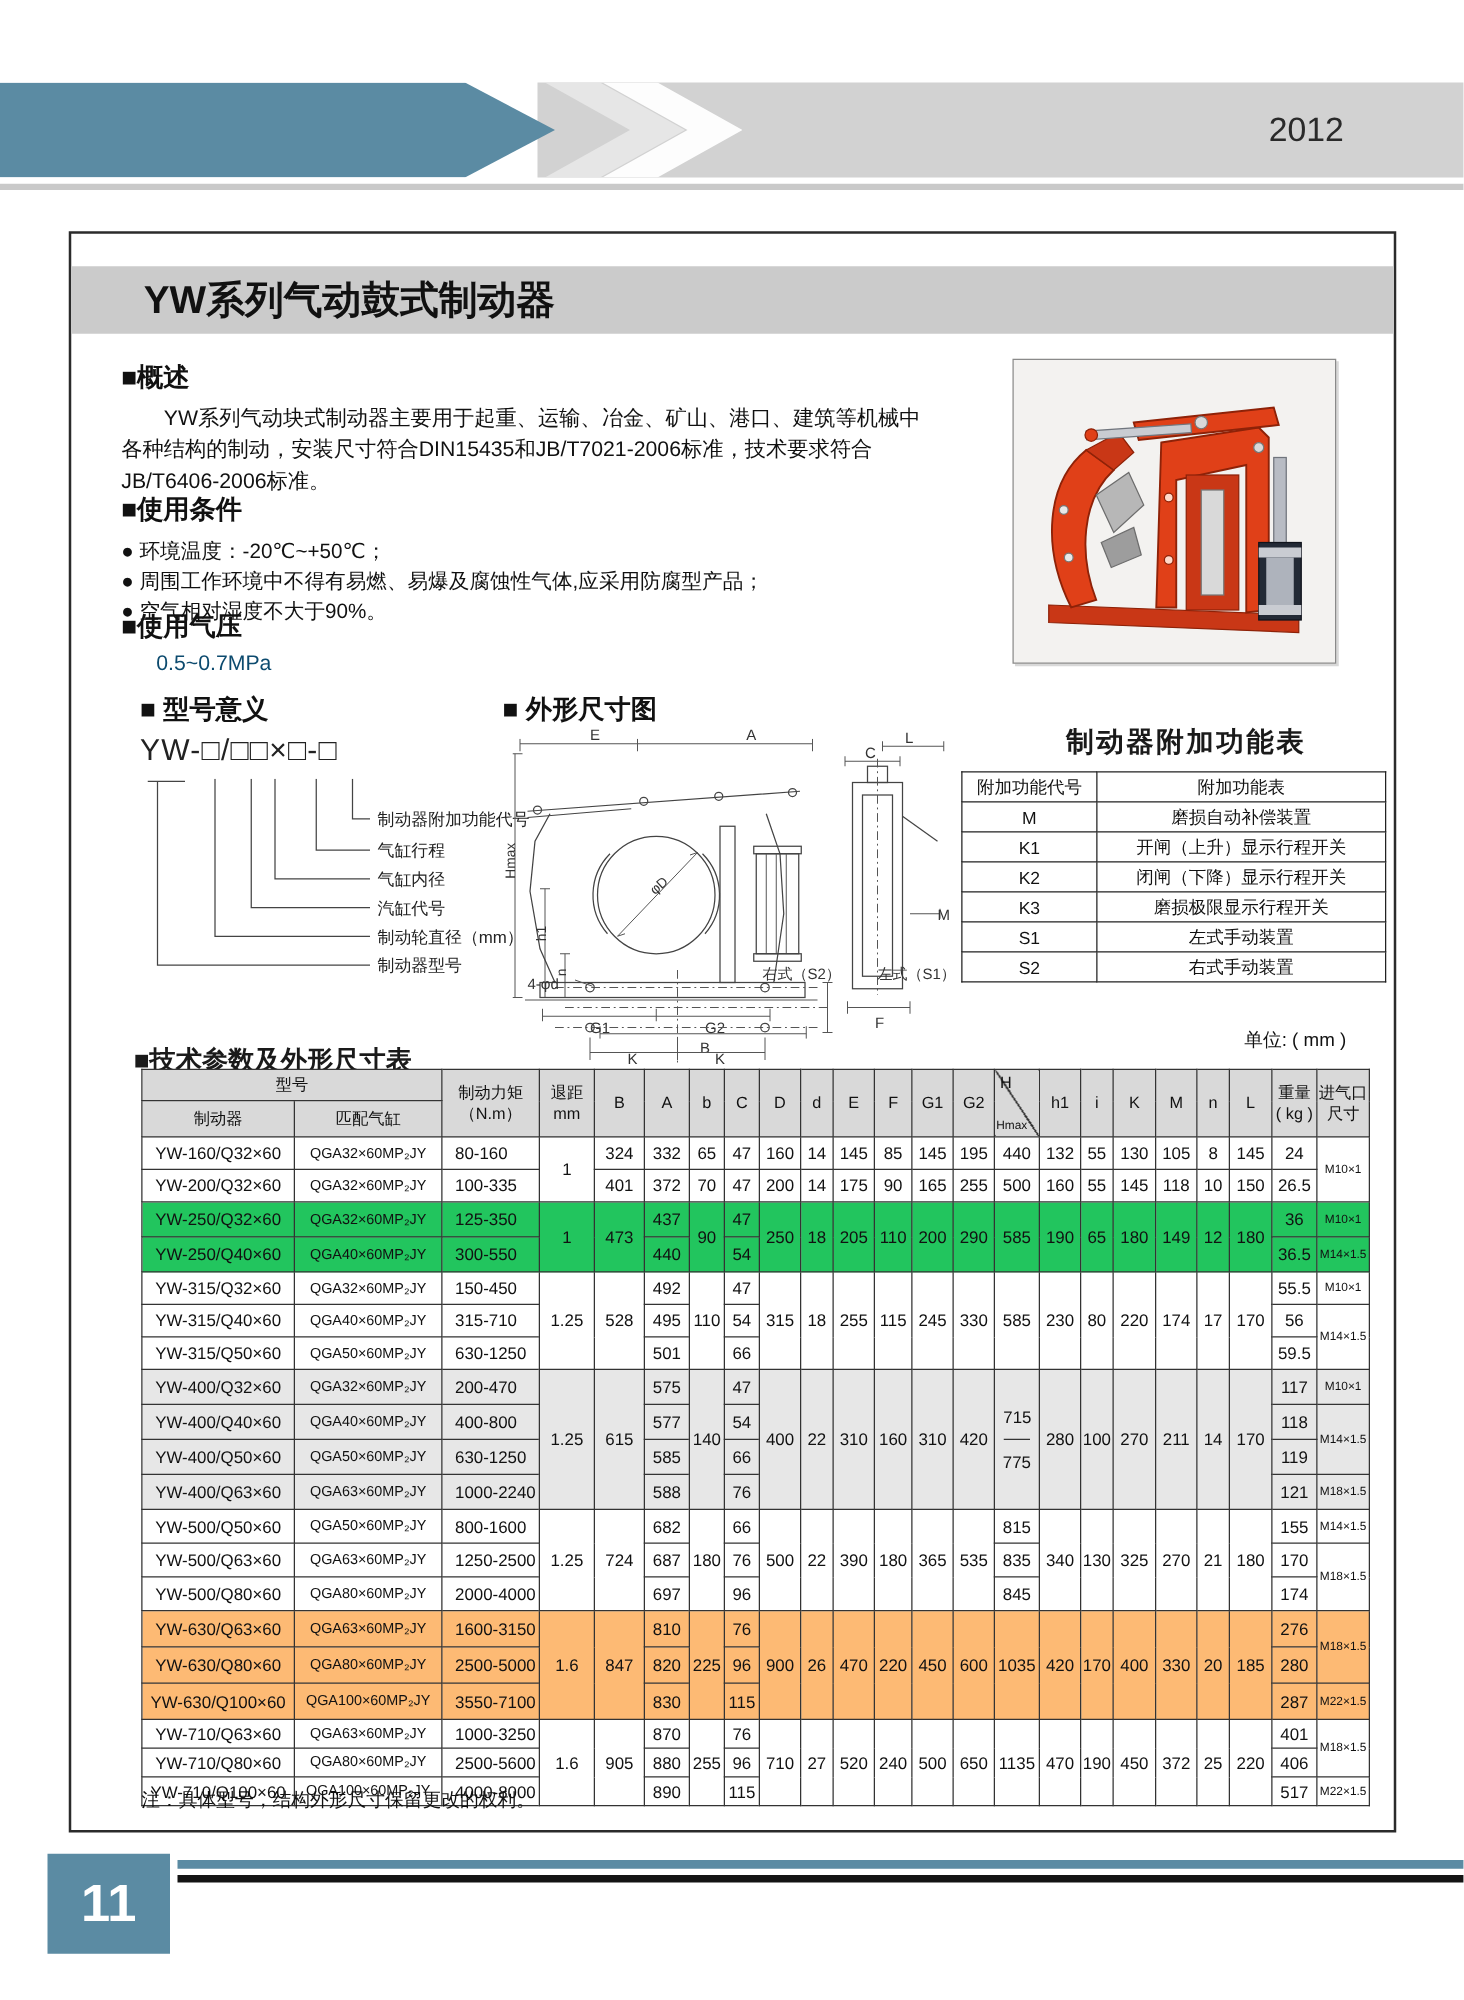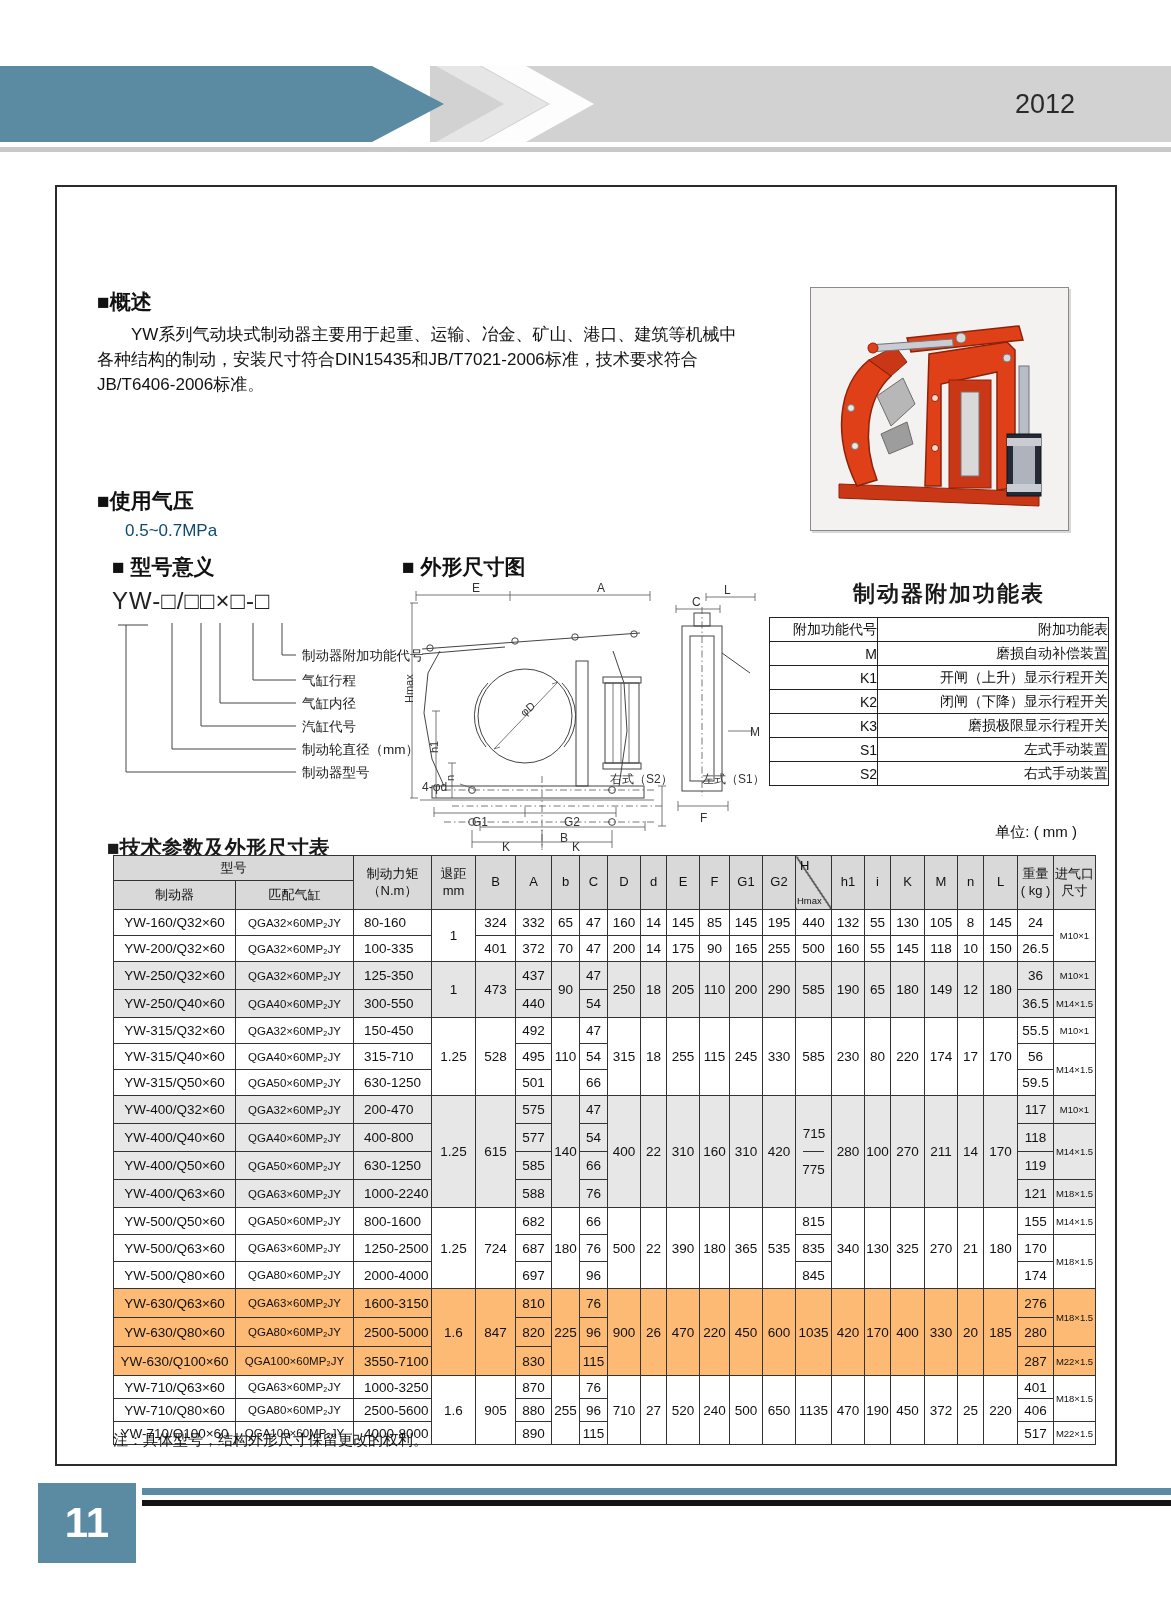--- a/index.html
+++ b/index.html
@@ -49,38 +49,38 @@
   .dim-label{position:absolute;font-size:11px;color:#333;white-space:nowrap;}
   .dim-label.rot{transform:rotate(-90deg);transform-origin:left top;}
   .dim-label.big{font-size:12px;}
   .hole-block{position:absolute;left:365px;top:585px;width:280px;height:82px;}
 
   
   .addon{position:absolute;left:712px;top:392px;width:360px;}
   .addon-title{font-size:22px;font-weight:bold;text-align:center;letter-spacing:2px;margin:0 0 8px 0;}
   .fn-table{border-collapse:collapse;width:340px;table-layout:fixed;}
   .fn-table th,.fn-table td{border:1.5px solid #222;font-size:14px;font-weight:normal;
-        text-align:right;height:23px;padding:0;color:#111;background:#fff;margin-top:24px;}
+        text-align:center;height:23px;padding:0;color:#111;background:#fff;margin-top:24px;}
   .fn-table col.c1{width:108px;}
 
   
   .photo{position:absolute;left:753px;top:100px;width:257px;height:242px;background:#f3f2f0;
          border:1px solid #8a8a8a;box-shadow:2px 2px 0 #d8d8d8;}
 
   
   .spec-head-row{position:absolute;left:50px;top:630px;width:970px;}
   .spec-h{font-size:21px;font-weight:bold;display:inline-block;}
   .unit-note{position:absolute;right:0;top:6px;font-size:15px;color:#111;}
   .spec-table{position:absolute;left:56px;top:668px;border-collapse:collapse;table-layout:fixed;width:982px;}
   .spec-table th,.spec-table td{border:1px solid #333;text-align:center;vertical-align:middle;
         font-size:13.5px;padding:0;color:#111;font-weight:normal;background:#fff;}
   .spec-table thead th{background:#d9d9d9;font-size:13px;line-height:1.25;}
   .spec-table thead tr:first-child th{height:24px;}
   .spec-table thead tr:last-child th{height:28px;}
-  tr.g1 td{height:25px;}  tr.g2 td{height:27px;background:#e5e5e5;}
+  tr.g1 td{height:25px;}  tr.g2 td{height:27px;background:#22c55e;}
   tr.g3 td{height:25px;}  tr.g4 td{height:27px;background:#e7e7e7;}
   tr.g5 td{height:26px;}  tr.g6 td{height:28px;background:#fdba74;}
   tr.g7 td{height:22px;}
   .spec-table td.model{font-size:13.5px;}
   .spec-table td.cyl{font-size:11.5px;}
   .spec-table td.torque{text-align:left;padding-left:10px;}
   .spec-table td.thread{font-size:9.5px;}
   .spec-table th.diag{position:relative;
       background-image:linear-gradient(to top right,transparent calc(50% - 0.7px),#333 calc(50% - 0.7px),#333 calc(50% + 0.7px),transparent calc(50% + 0.7px)),linear-gradient(#d9d9d9,#d9d9d9);}
   .spec-table th.diag div:first-child{position:absolute;top:2px;left:4px;font-size:13px;}
@@ -110,26 +110,37 @@
       <span class="banner-year">2012</span>
     </div>
     <div class="banner-teal"></div>
     <div class="chev chev1"></div>
     <div class="chev chev2"></div>
   </div>
   <div class="banner-underline"></div>
 
   <div class="content-box">
 
+    <div class="title-bar">
+      <h1>YW系列气动鼓式制动器</h1>
+    </div>
 
     <div class="overview">
       <h2 class="sec-h">■概述</h2>
       <p>YW系列气动块式制动器主要用于起重、运输、冶金、矿山、港口、建筑等机械中各种结构的制动，安装尺寸符合DIN15435和JB/T7021-2006标准，技术要求符合JB/T6406-2006标准。</p>
     </div>
 
+    <div class="conditions">
+      <h2 class="sec-h">■使用条件</h2>
+      <ul>
+        <li>● 环境温度：-20℃~+50℃；</li>
+        <li>● 周围工作环境中不得有易燃、易爆及腐蚀性气体,应采用防腐型产品；</li>
+        <li>● 空气相对湿度不大于90%。</li>
+      </ul>
+    </div>
 
     <div class="pressure">
       <h2 class="sec-h">■使用气压</h2>
       <div class="val">0.5~0.7MPa</div>
     </div>
 
     <div class="model-block">
       <h2 class="sec-h">■ 型号意义</h2>
       <div class="model-code">YW-□/□□×□-□</div>
       <svg class="model-svg" width="324" height="168" viewBox="0 0 324 168">

